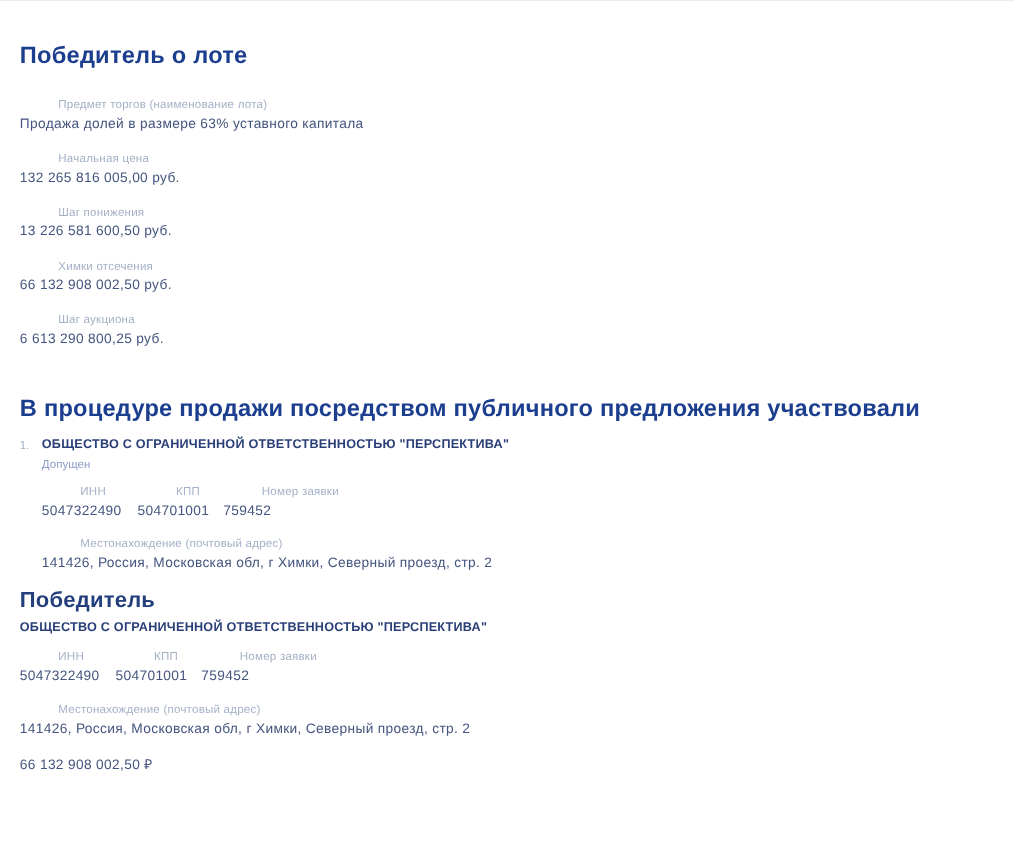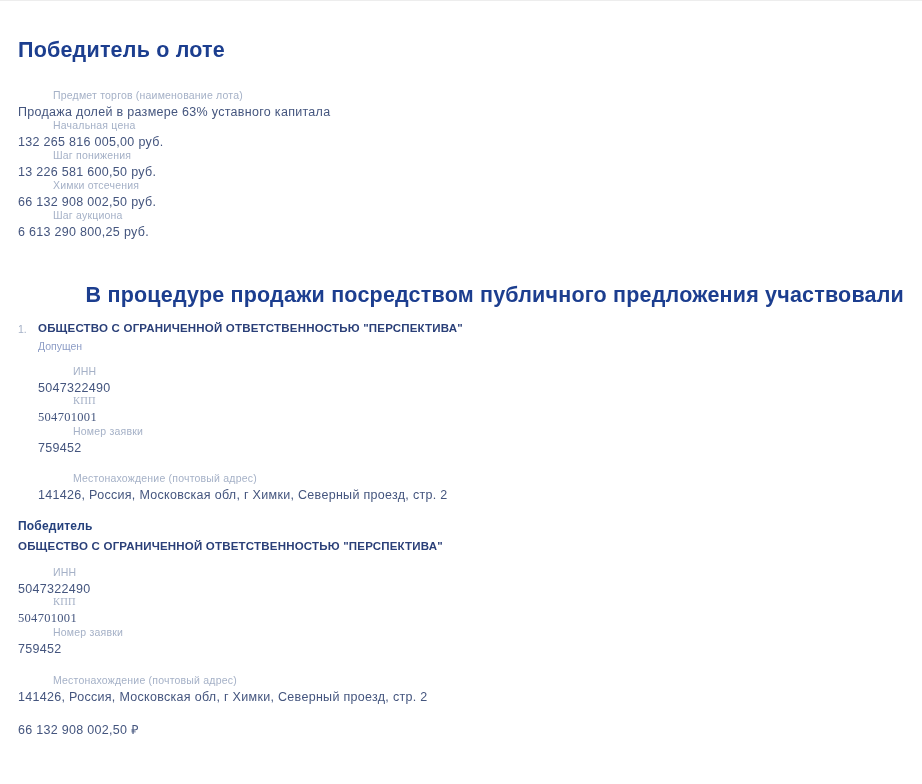--- a/index.html
+++ b/index.html
@@ -20,24 +20,24 @@
     padding: 0 18px;
   }
   .section-title {
     color: #1c3e8f;
     font-size: 21.5px;
     font-weight: bold;
     letter-spacing: 0.2px;
     margin: 0;
   }
   #lot-info-title { margin-top: 37px; }
-  #participants-title { margin-top: 44px; text-align: right; }
+  #participants-title { margin-top: 44px; }
   #results-title { margin-top: 45px; }
 
-  .field { }
+  .field { margin-top: 19px; }
   .field.first { margin-top: 26px; }
   .field-label {
     font-size: 10.5px;
     color: #a5b1c7;
     letter-spacing: 0.2px;
     padding-left: 35px;
   }
   .field-value {
     font-size: 12.5px;
     color: #44557e;
@@ -63,28 +63,27 @@
     letter-spacing: 0.2px;
   }
   .status {
     font-size: 10.5px;
     color: #8d9dc6;
     margin-top: 6px;
   }
   .id-row {
     display: flex;
     margin-top: 13px;
-    flex-direction: column;
   }
   .id-col-1 { min-width: 87px; }
-  .id-col-2 { min-width: 78px; font-family: Liberation Serif, serif; }
+  .id-col-2 { min-width: 78px; }
   .address-block { margin-top: 17px; }
 
   .winner-label {
-    font-size: 12px;
+    font-size: 20px;
     font-weight: bold;
     color: #24407c;
     margin-top: 17px;
     letter-spacing: 0.2px;
   }
   .winner-company { margin-top: 7px; }
   .winner-ids { margin-top: 14px; }
   .winner-address { margin-top: 18px; }
   .winner-price { margin-top: 17px; }
 </style>

